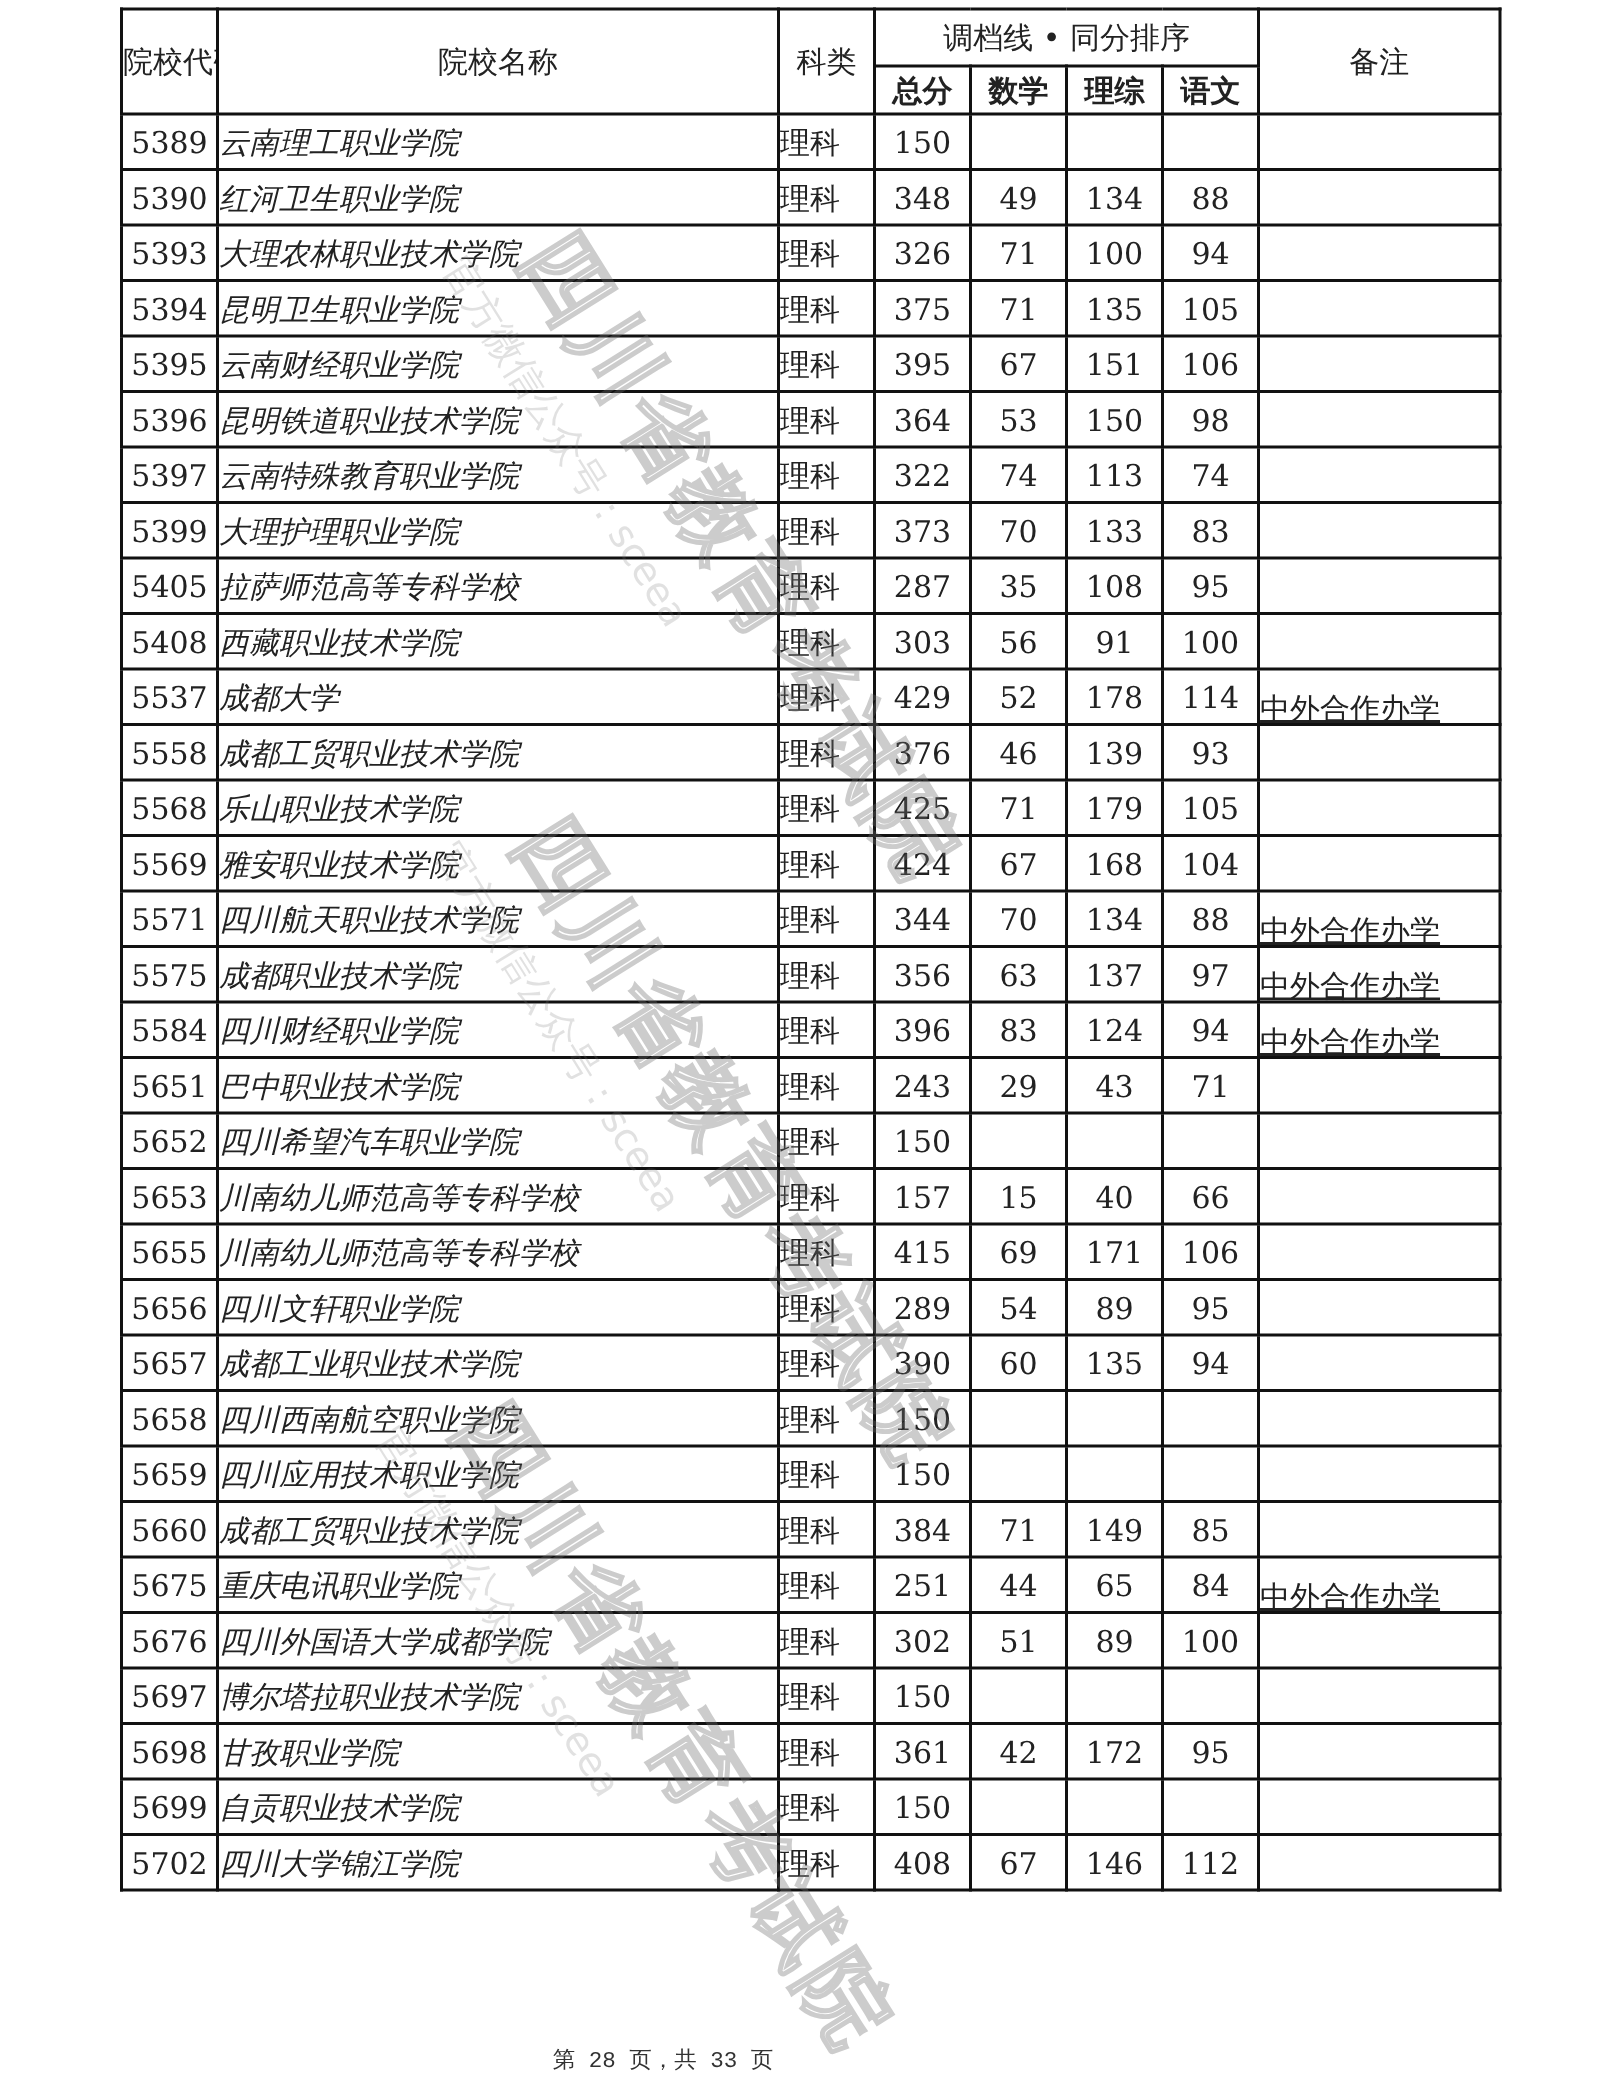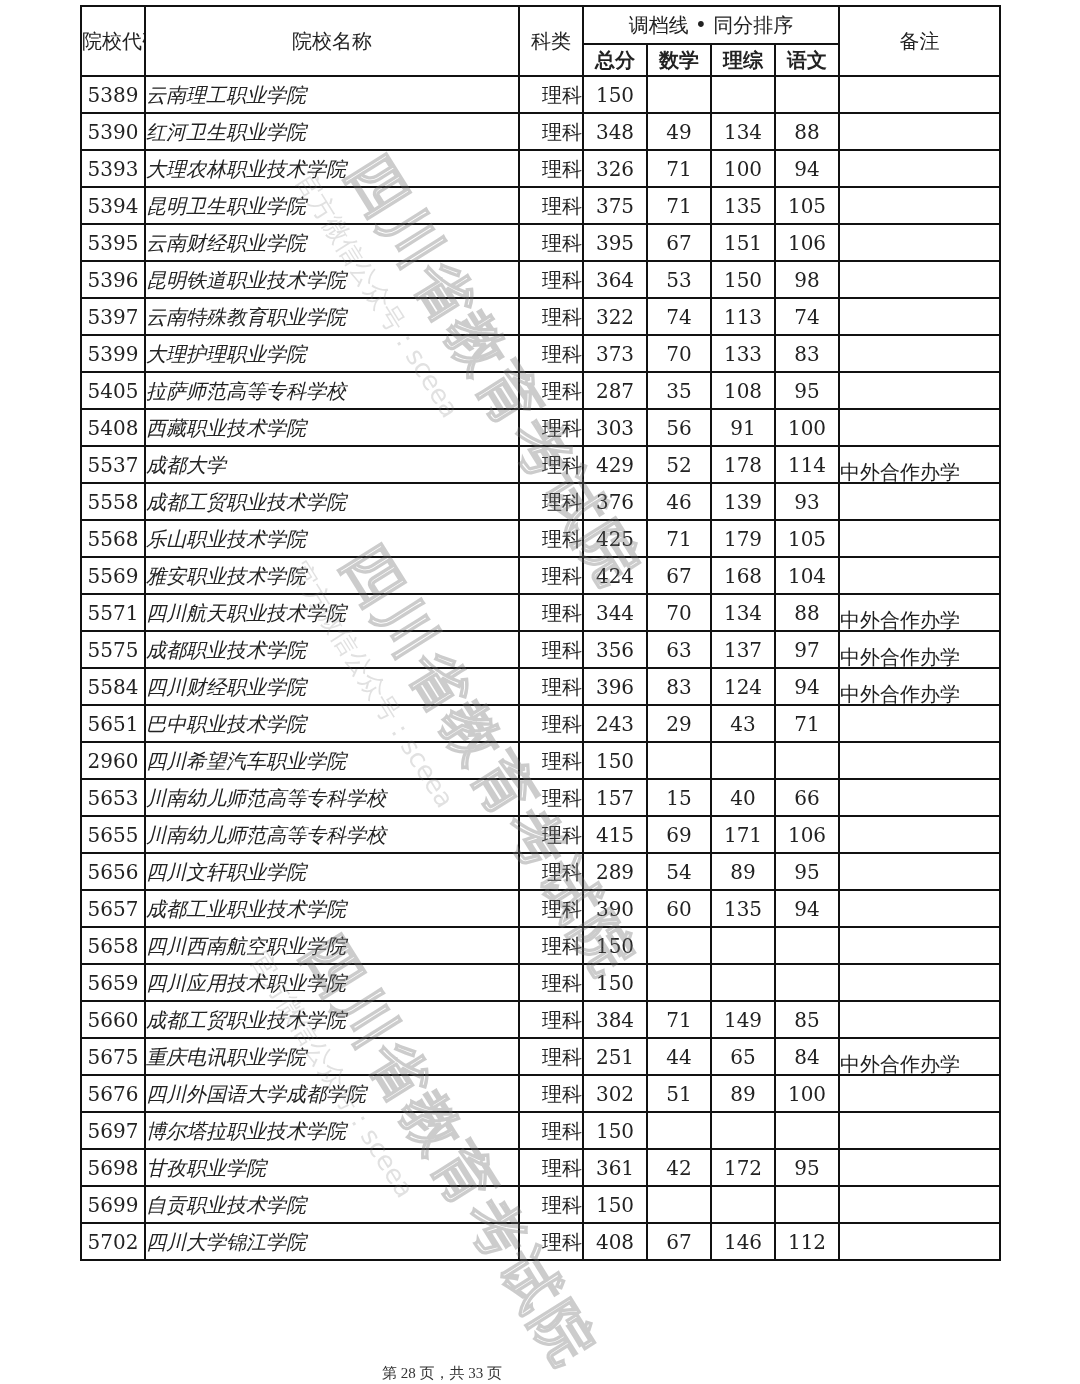--- a/index.html
+++ b/index.html
@@ -12,25 +12,25 @@
       font-size:20px; line-height:1; overflow:hidden; white-space:nowrap; }
     col.c-code { width:64px; } col.c-name { width:374px; } col.c-cat { width:64px; }
     col.c-num { width:64px; } col.c-note { width:161px; }
     th { text-align:center; vertical-align:middle; }
     th.h-code { text-align:left; padding-left:8px; font-size:20px; line-height:26px; white-space:normal; }
     tr.hr1 th { height:36px; }
     tr.hr2 th { height:30px;font-weight:bold; }
     tbody td { height:35px; }
     td.code { text-align:center; font-size:19px; }
     td.name { text-align:left; padding-left:4px;font-style:italic; }
-    td.cat { text-align:right; padding-left:4px;margin-top:41px; }
+    td.cat { text-align:left; padding-left:4px;margin-top:41px; }
     td.num { text-align:center; }
-    td.note { text-align:left; padding-left:4px; vertical-align:bottom; padding-bottom:1px; }
+    td.note { text-align:left; padding-left:4px; vertical-align:bottom; padding-bottom:1px;text-decoration:underline; }
     .footer { position:absolute; left:0; width:884px; top:1364px; text-align:center;
-      font-family:Liberation Serif, serif; font-size:15px; color:#333; }
+      font-family:Liberation Mono, monospace; font-size:15px; color:#333; }
     .watermark { position:absolute; pointer-events:none; color:rgba(120,120,120,0.22);
       font-family:"DejaVu Sans","Liberation Sans",sans-serif; transform-origin:left top;
       transform:rotate(58deg); white-space:nowrap; }
     .watermark .wm-main { font-size:58px; font-weight:bold; letter-spacing:4px;
       color:transparent; -webkit-text-stroke:1.5px rgba(110,110,110,0.35); display:block; }
     .watermark .wm-sub { font-size:26px; display:block; margin-top:2px; margin-left:-20px; }
   </style>
 </head>
 <body>
 
@@ -237,21 +237,21 @@
           <td class="code">5651</td>
           <td class="name">巴中职业技术学院</td>
           <td class="cat">理科</td>
           <td class="num">243</td>
           <td class="num">29</td>
           <td class="num">43</td>
           <td class="num">71</td>
           <td class="note"></td>
         </tr>
         <tr>
-          <td class="code">2960</td>
+          <td class="code">5652</td>
           <td class="name">四川希望汽车职业学院</td>
           <td class="cat">理科</td>
           <td class="num">150</td>
           <td class="num"></td>
           <td class="num"></td>
           <td class="num"></td>
           <td class="note"></td>
         </tr>
         <tr>
           <td class="code">5653</td>

